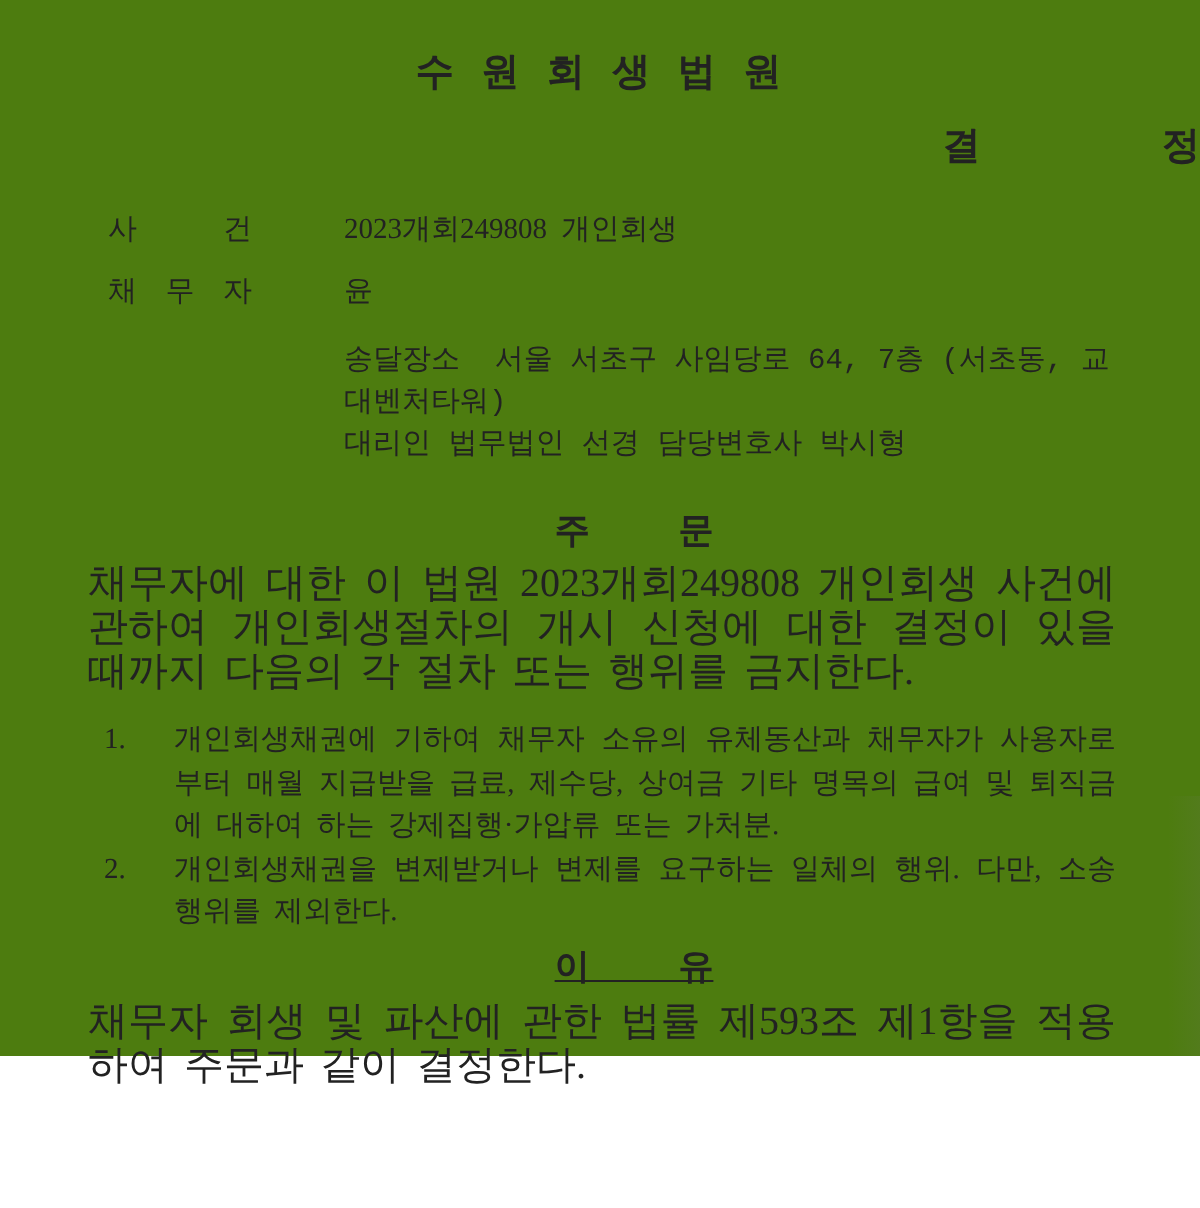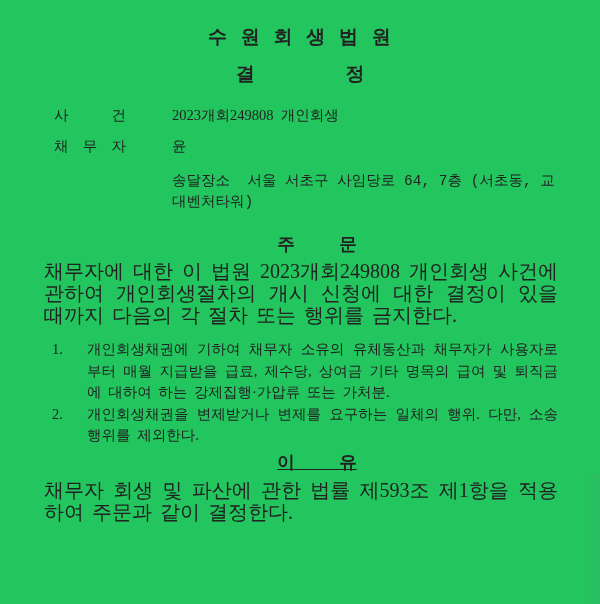--- a/index.html
+++ b/index.html
@@ -11,38 +11,38 @@
     width: 600px;
     height: 604px;
     font-family: "Liberation Serif", "DejaVu Serif", serif;
     color: #222222;
     position: relative;
     overflow: hidden;
   }
   .page {
     position: relative;
     width: 600px;
-    height: 604px;
-    background: #22c55e;
+    height: 528px;
+    background: #4d7c0f;
   }
   
   .court-name {
     padding-top: 25px;
     text-align: center;
     font-size: 19px;
     font-weight: bold;
     letter-spacing: 1.5px;
     word-spacing: 6px;
     line-height: 24px;
     white-space: pre-wrap;
   }
   
   .doc-type {
     margin-top: 13px;
-    text-align: center;
+    text-align: right;
     font-size: 19px;
     font-weight: bold;
     word-spacing: 86px;
     line-height: 24px;
   }
   
   .header-block {
     margin: 18px 42px 0 54px;
     font-size: 14.5px;
     font-family: Liberation Serif, serif;
@@ -137,20 +137,21 @@
       <span class="hrow-value">2023개회249808  개인회생</span>
     </div>
     <div class="hrow">
       <span class="hrow-label">채 무 자</span>
       <span class="hrow-value">윤</span>
     </div>
   </div>
 
   <div class="sub-block">
     <div class="sub-line">송달장소  서울 서초구 사임당로 64, 7층 (서초동, 교대벤처타워)</div>
+    <div class="sub-line">대리인 법무법인 선경 담당변호사 박시형</div>
   </div>
 
   <div class="section-heading heading-order">주 문</div>
 
   <div class="body-text">채무자에 대한 이 법원 2023개회249808 개인회생 사건에 관하여 개인회생절차의 개시 신청에 대한 결정이 있을 때까지 다음의 각 절차 또는 행위를 금지한다.</div>
 
   <div class="order-list">
     <div class="order-item">
       <span class="item-no">1.</span>
       <span class="item-text">개인회생채권에 기하여 채무자 소유의 유체동산과 채무자가 사용자로부터 매월 지급받을 급료, 제수당, 상여금 기타 명목의 급여 및 퇴직금에 대하여 하는 강제집행·가압류 또는 가처분.</span>

